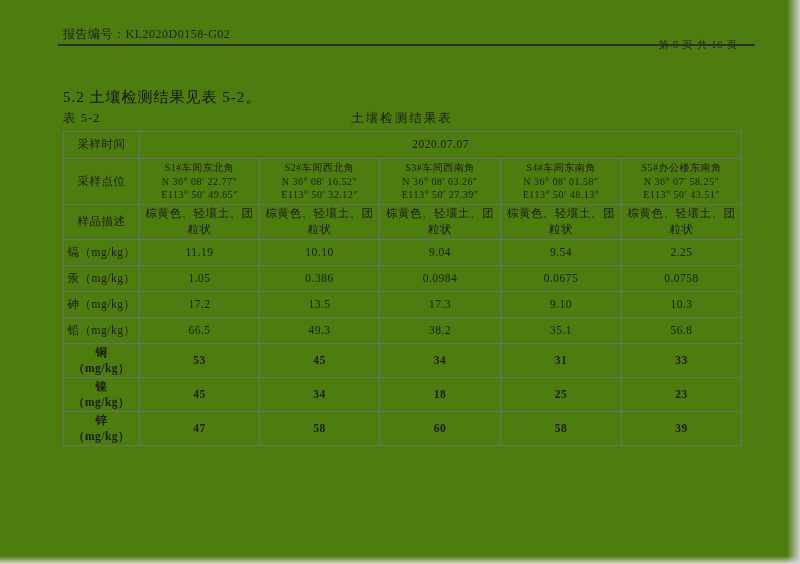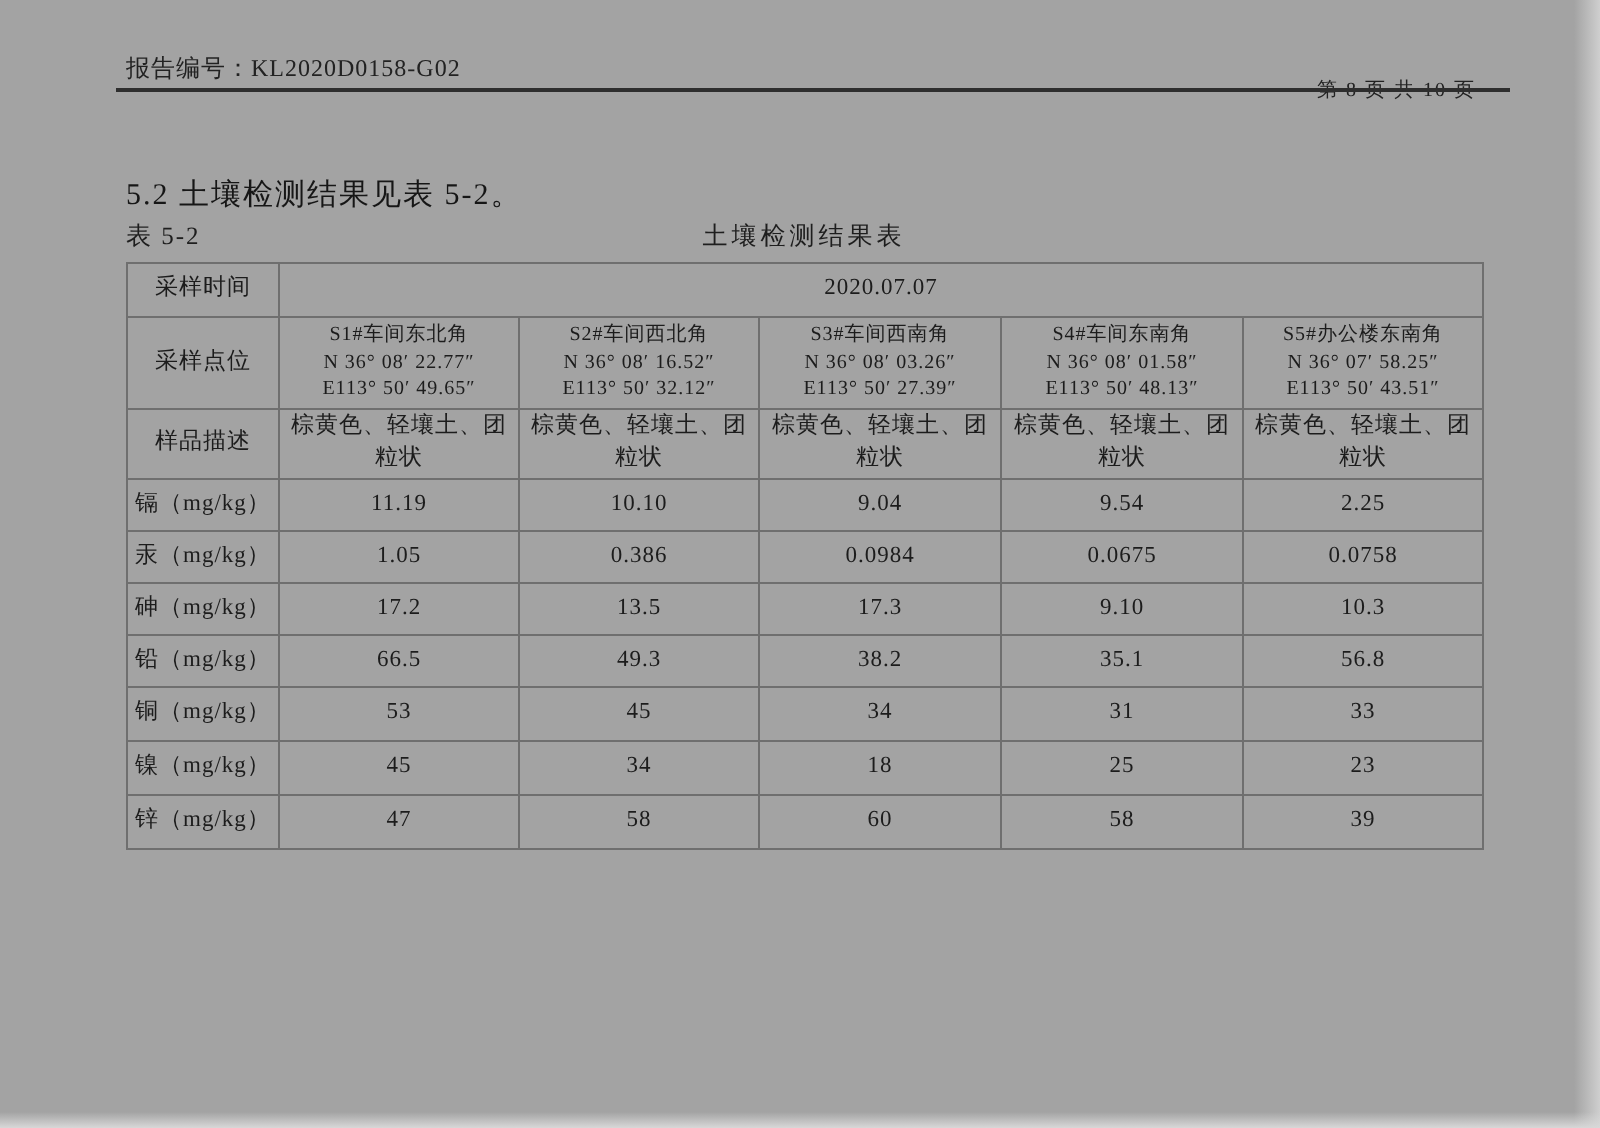--- a/index.html
+++ b/index.html
@@ -1,19 +1,19 @@
 <!DOCTYPE html>
 <html><head>
 <meta charset="utf-8">
 <style>
   html,body{margin:0;padding:0;background:#ffffff;}
   .page{
     position:relative;
     width:800px;height:564px;
-    background:#a3a3a3;
+    background:#4d7c0f;
     overflow:hidden;
     font-family:"Liberation Serif","DejaVu Serif",serif;
     color:#1e1e1e;
   }
   
   .scan-edge-right{
     position:absolute;top:0;right:0;width:13px;height:564px;
     background:linear-gradient(to left,#cfcfcf,rgba(230,230,230,0));
   }
   .scan-edge-bottom{
@@ -59,21 +59,21 @@
     letter-spacing:0.5px;
     color:#1c1c1c;
     line-height:1.35;
   }
   td.lbl{letter-spacing:1px;}
   tr.r-time{height:27px;}
   tr.r-points{height:46px;}
   tr.r-desc{height:35px;}
   tr.r-metal{height:26px;}
   tr.r-metal2{height:36px;}
-  tr.r-metal3{height:27px;}
+  tr.r-metal3{height:27px;font-weight:bold;}
   .pt-line{white-space:nowrap;font-size:10px;}
 </style>
 </head>
 <body>
 
 <div class="page">
 
   <div class="header-left"><span>报告编号：</span><span>KL2020D0158-G02</span></div>
 
   <div class="header-right">第 8 页 共 10 页</div>

